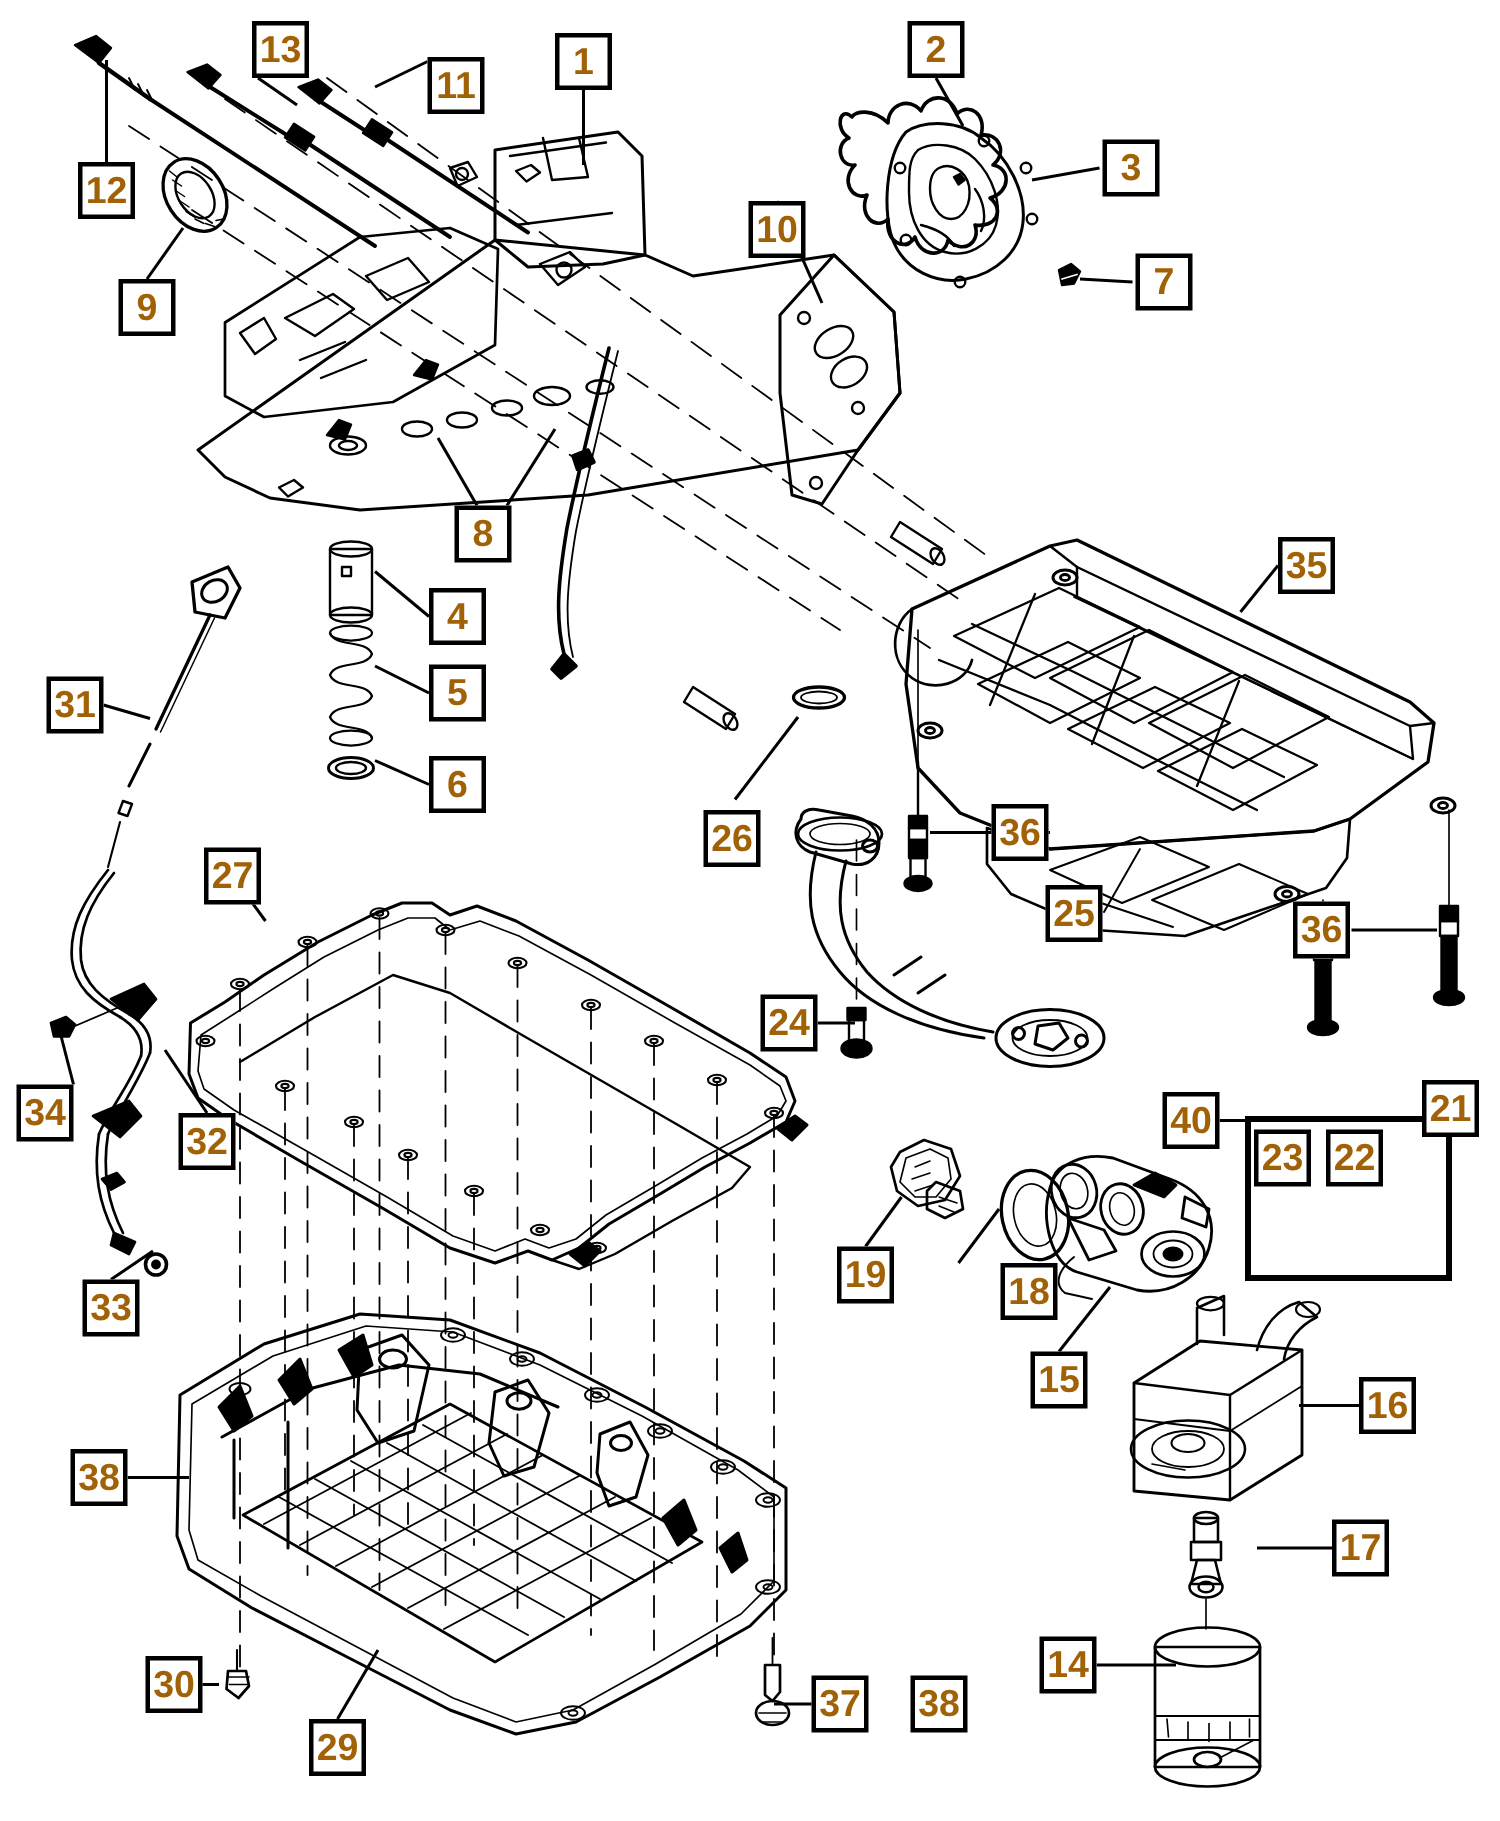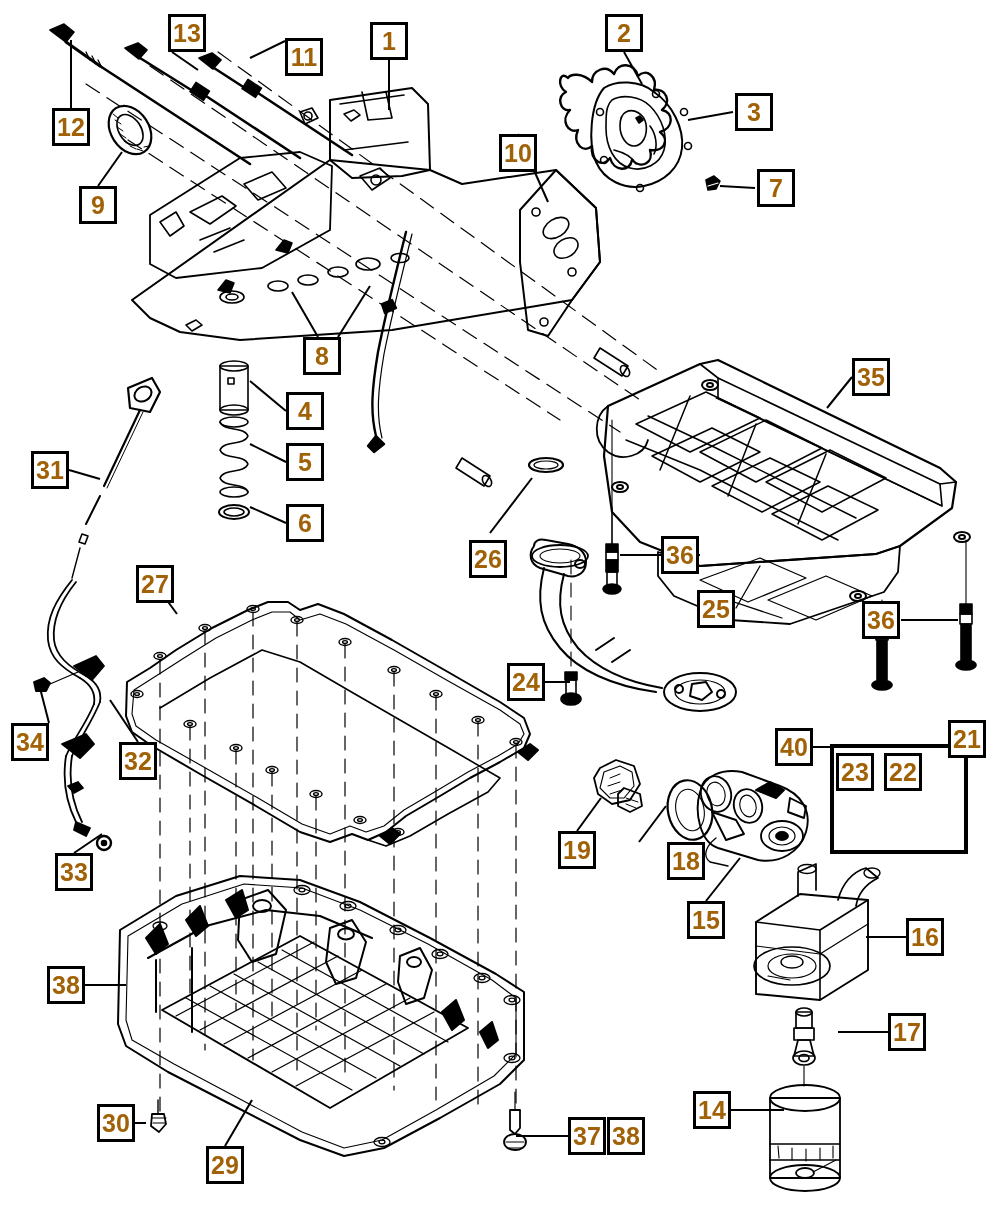--- a/index.html
+++ b/index.html
@@ -587,16 +587,16 @@
   <div class="calloutbox cb1" style="left:47px;top:966px;">38</div>
   <div class="calloutbox cb1" style="left:206px;top:1146px;">29</div>
   <div class="calloutbox cb1" style="left:61px;top:1104px;margin-left:36px;">30</div>
   <div class="calloutbox cb1" style="left:31px;top:451px;">31</div>
   <div class="calloutbox cb1" style="left:119px;top:742px;">32</div>
   <div class="calloutbox cb1" style="left:55px;top:853px;">33</div>
   <div class="calloutbox cb1" style="left:11px;top:723px;">34</div>
   <div class="calloutbox cb1" style="left:852px;top:358px;">35</div>
   <div class="calloutbox cb1" style="left:661px;top:536px;">36</div>
   <div class="calloutbox cb1" style="left:862px;top:601px;">36</div>
-  <div class="calloutbox cb1" style="left:568px;top:1117px;">37</div>
+  <div class="calloutbox cb1" style="left:541px;top:1117px;">37</div>
   <div class="calloutbox cb1" style="left:607px;top:1117px;">38</div>
 
 </div>
 
 </body></html>

